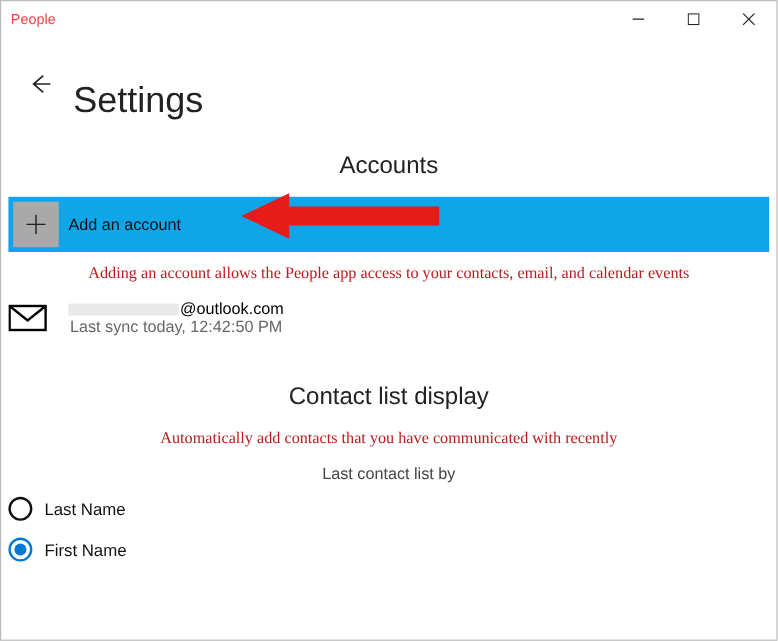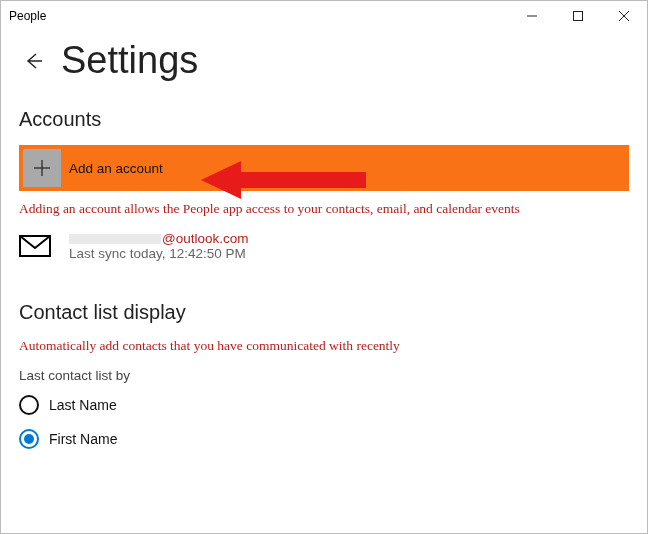--- a/index.html
+++ b/index.html
@@ -1,41 +1,41 @@
 <!DOCTYPE html>
 <html><head>
   <meta charset="utf-8">
   <style>
     * { margin: 0; padding: 0; box-sizing: border-box; font-family: "Segoe UI", Arial, sans-serif; }
     body { width: 648px; height: 534px; background: #fff; border: 1px solid #bbb; overflow: hidden; position: relative; }
 
-    .titlebar { height: 30px; display: flex; align-items: center; padding-left: 8px; font-size: 12px; color: #000000; }
+    .titlebar { height: 30px; display: flex; align-items: center; padding-left: 8px; font-size: 12px; color: #ef4444; }
     .titlebar-text { flex: 1; }
     .titlebar-controls { display: flex; height: 100%; }
     .titlebar-btn { width: 46px; height: 30px; display: flex; align-items: center; justify-content: center; cursor: pointer; }
 
     .header { display: flex; align-items: center; padding: 8px 18px 14px 18px; gap: 14px; }
     .back-btn { width: 28px; height: 28px; display: flex; align-items: center; justify-content: center; cursor: pointer; }
-    .header-title { font-size: 38px; font-weight: 300; color: #222; }
+    .header-title { font-size: 30px; font-weight: 300; color: #222; margin-top: 28px; }
 
-    .content { padding: 0 18px; }
+    .content { padding: 0 6px; text-align: center; }
 
     .section-heading { font-size: 20px; font-weight: 400; color: #222; margin: 12px 0 14px 0; }
     .section-heading.tight { margin-top: 40px; }
 
-    .add-account-row { background: #f97316; display: flex; align-items: center; height: 46px; cursor: pointer; margin-bottom: 10px; position: relative; }
+    .add-account-row { background: #0ea5e9; display: flex; align-items: center; height: 46px; cursor: pointer; margin-bottom: 10px; position: relative; }
     .add-account-icon { width: 38px; height: 38px; margin: 4px 8px 4px 4px; background: #a9a9a9; display: flex; align-items: center; justify-content: center; }
     .add-account-label { font-size: 13.5px; color: #111; }
 
     .desc-text { font-size: 13.5px; color: #b91c1c; margin-bottom: 14px; font-family: Liberation Serif, serif; }
 
     .account-item { display: flex; gap: 14px; margin-bottom: 10px; }
     .account-icon { width: 36px; height: 28px; margin-top: 2px; }
     .account-texts .acct-title { font-size: 13.5px; font-weight: 600; color: #111; }
-    .account-texts .acct-email { font-size: 13.5px; color: #b91c1c; }
+    .account-texts .acct-email { font-size: 13.5px; color: #000000; }
     .account-texts .acct-sync { font-size: 13.5px; color: #666; }
     .redacted { display: inline-block; width: 92px; height: 10px; background: #e9e9e9; vertical-align: middle; margin-right: 1px; }
 
     .toggle-row { display: flex; align-items: center; gap: 10px; margin: 10px 0 16px 0; }
     .toggle { width: 44px; height: 20px; border-radius: 12px; background: #0078D7; position: relative; cursor: pointer; }
     .toggle::after { content: ""; position: absolute; right: 3px; top: 3px; width: 14px; height: 14px; border-radius: 50%; background: #fff; }
     .toggle-label { font-size: 13.5px; color: #111; }
 
     .sort-label { font-size: 13.5px; color: #444; margin-bottom: 12px; }
     .radio-row { display: flex; align-items: center; gap: 10px; margin-bottom: 14px; cursor: pointer; }

